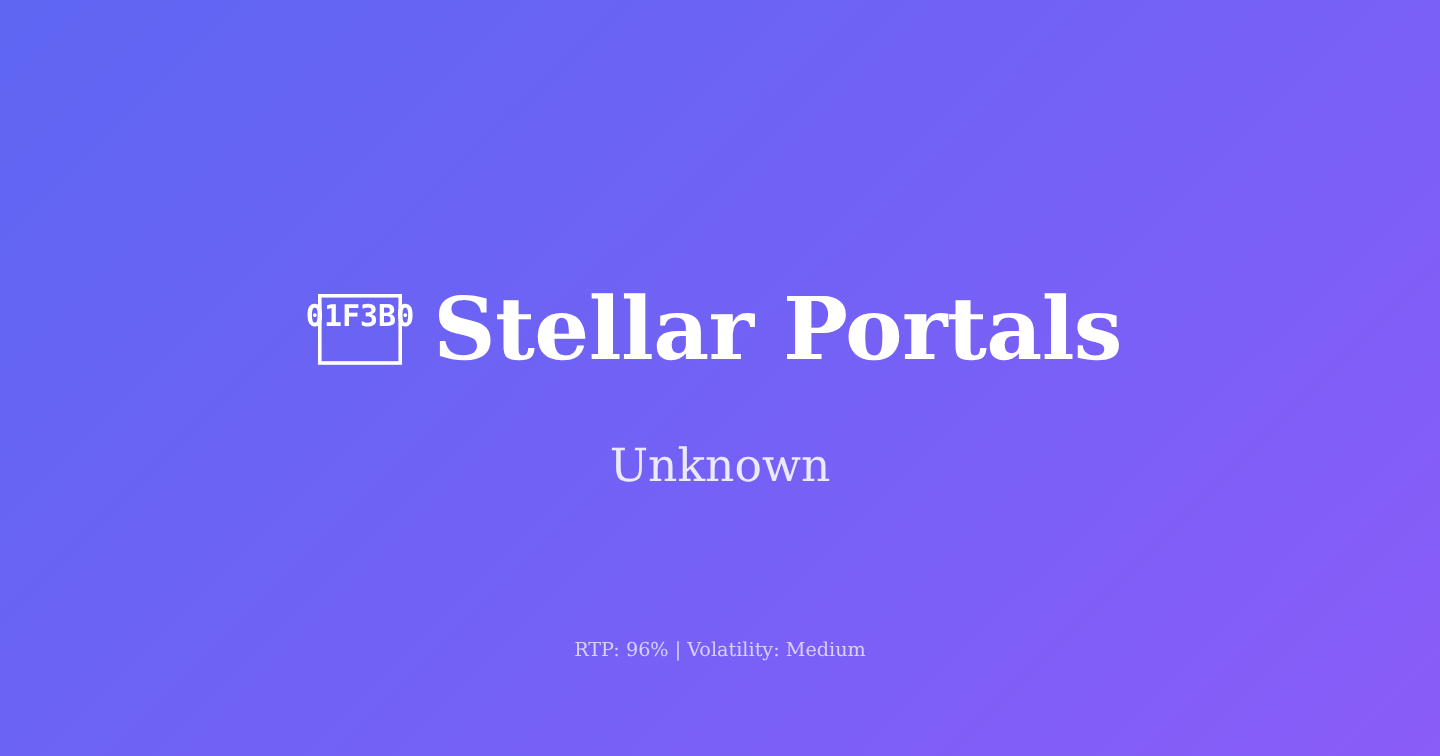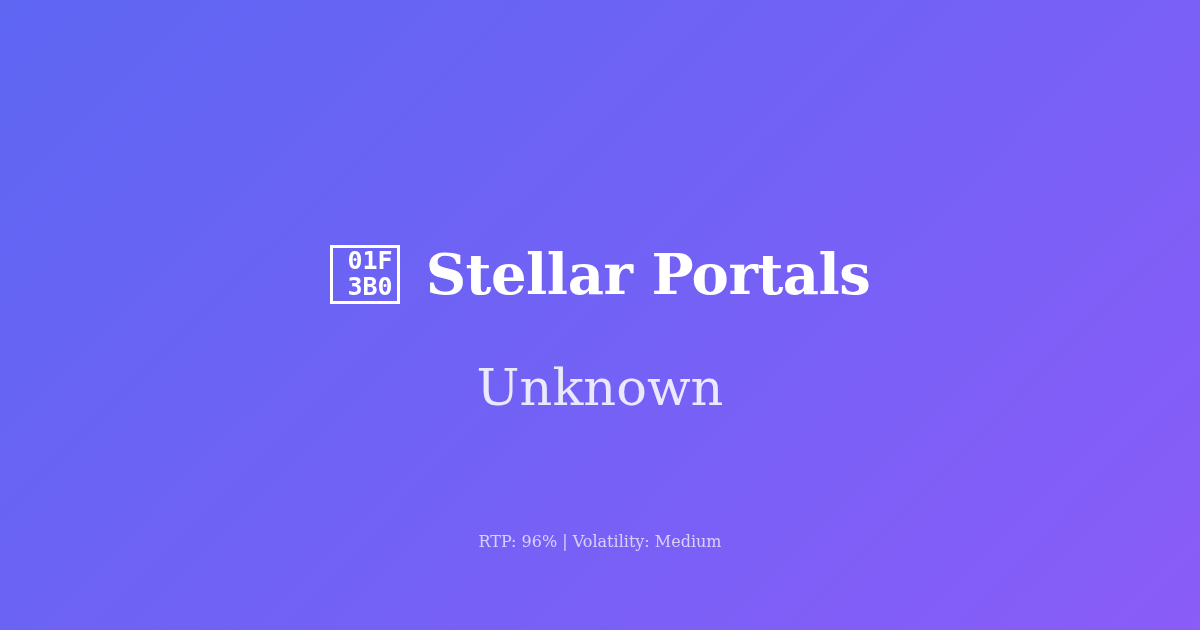--- a/index.html
+++ b/index.html
@@ -37,58 +37,58 @@
     gap: 26px;
     height: 84px;
   }
 
   
   .tofu-glyph {
     width: 70px;
     height: 59px;
     border: 3px solid #ffffff;
     display: flex;
-    flex-direction: column;
-    align-items: flex-end;
+    flex-direction: row;
+    align-items: flex-start;
     justify-content: center;
     padding: 3px 4px;
     line-height: 1;
     flex: 0 0 auto;
   }
 
   .tofu-row {
     font-family: "DejaVu Sans Mono", "Liberation Mono", monospace;
     font-weight: 700;
     font-size: 25px;
     letter-spacing: 0px;
     color: #ffffff;
     line-height: 26px;
     white-space: pre;
   }
 
   .game-title {
     font-family: "DejaVu Serif", "Liberation Serif", serif;
     font-weight: 700;
-    font-size: 56px;
+    font-size: 72px;
     line-height: 84px;
     color: #ffffff;
     white-space: nowrap;
     letter-spacing: -0.5px;
   }
 
   
   .provider {
     position: absolute;
     left: 0;
     right: 0;
     top: 364px;
     text-align: center;
     font-family: "DejaVu Serif", "Liberation Serif", serif;
     font-weight: 400;
-    font-size: 51px;
+    font-size: 38px;
     line-height: 48px;
     color: rgba(255, 255, 255, 0.86);
   }
 
   
   .meta {
     position: absolute;
     left: 0;
     right: 0;
     top: 526px;

